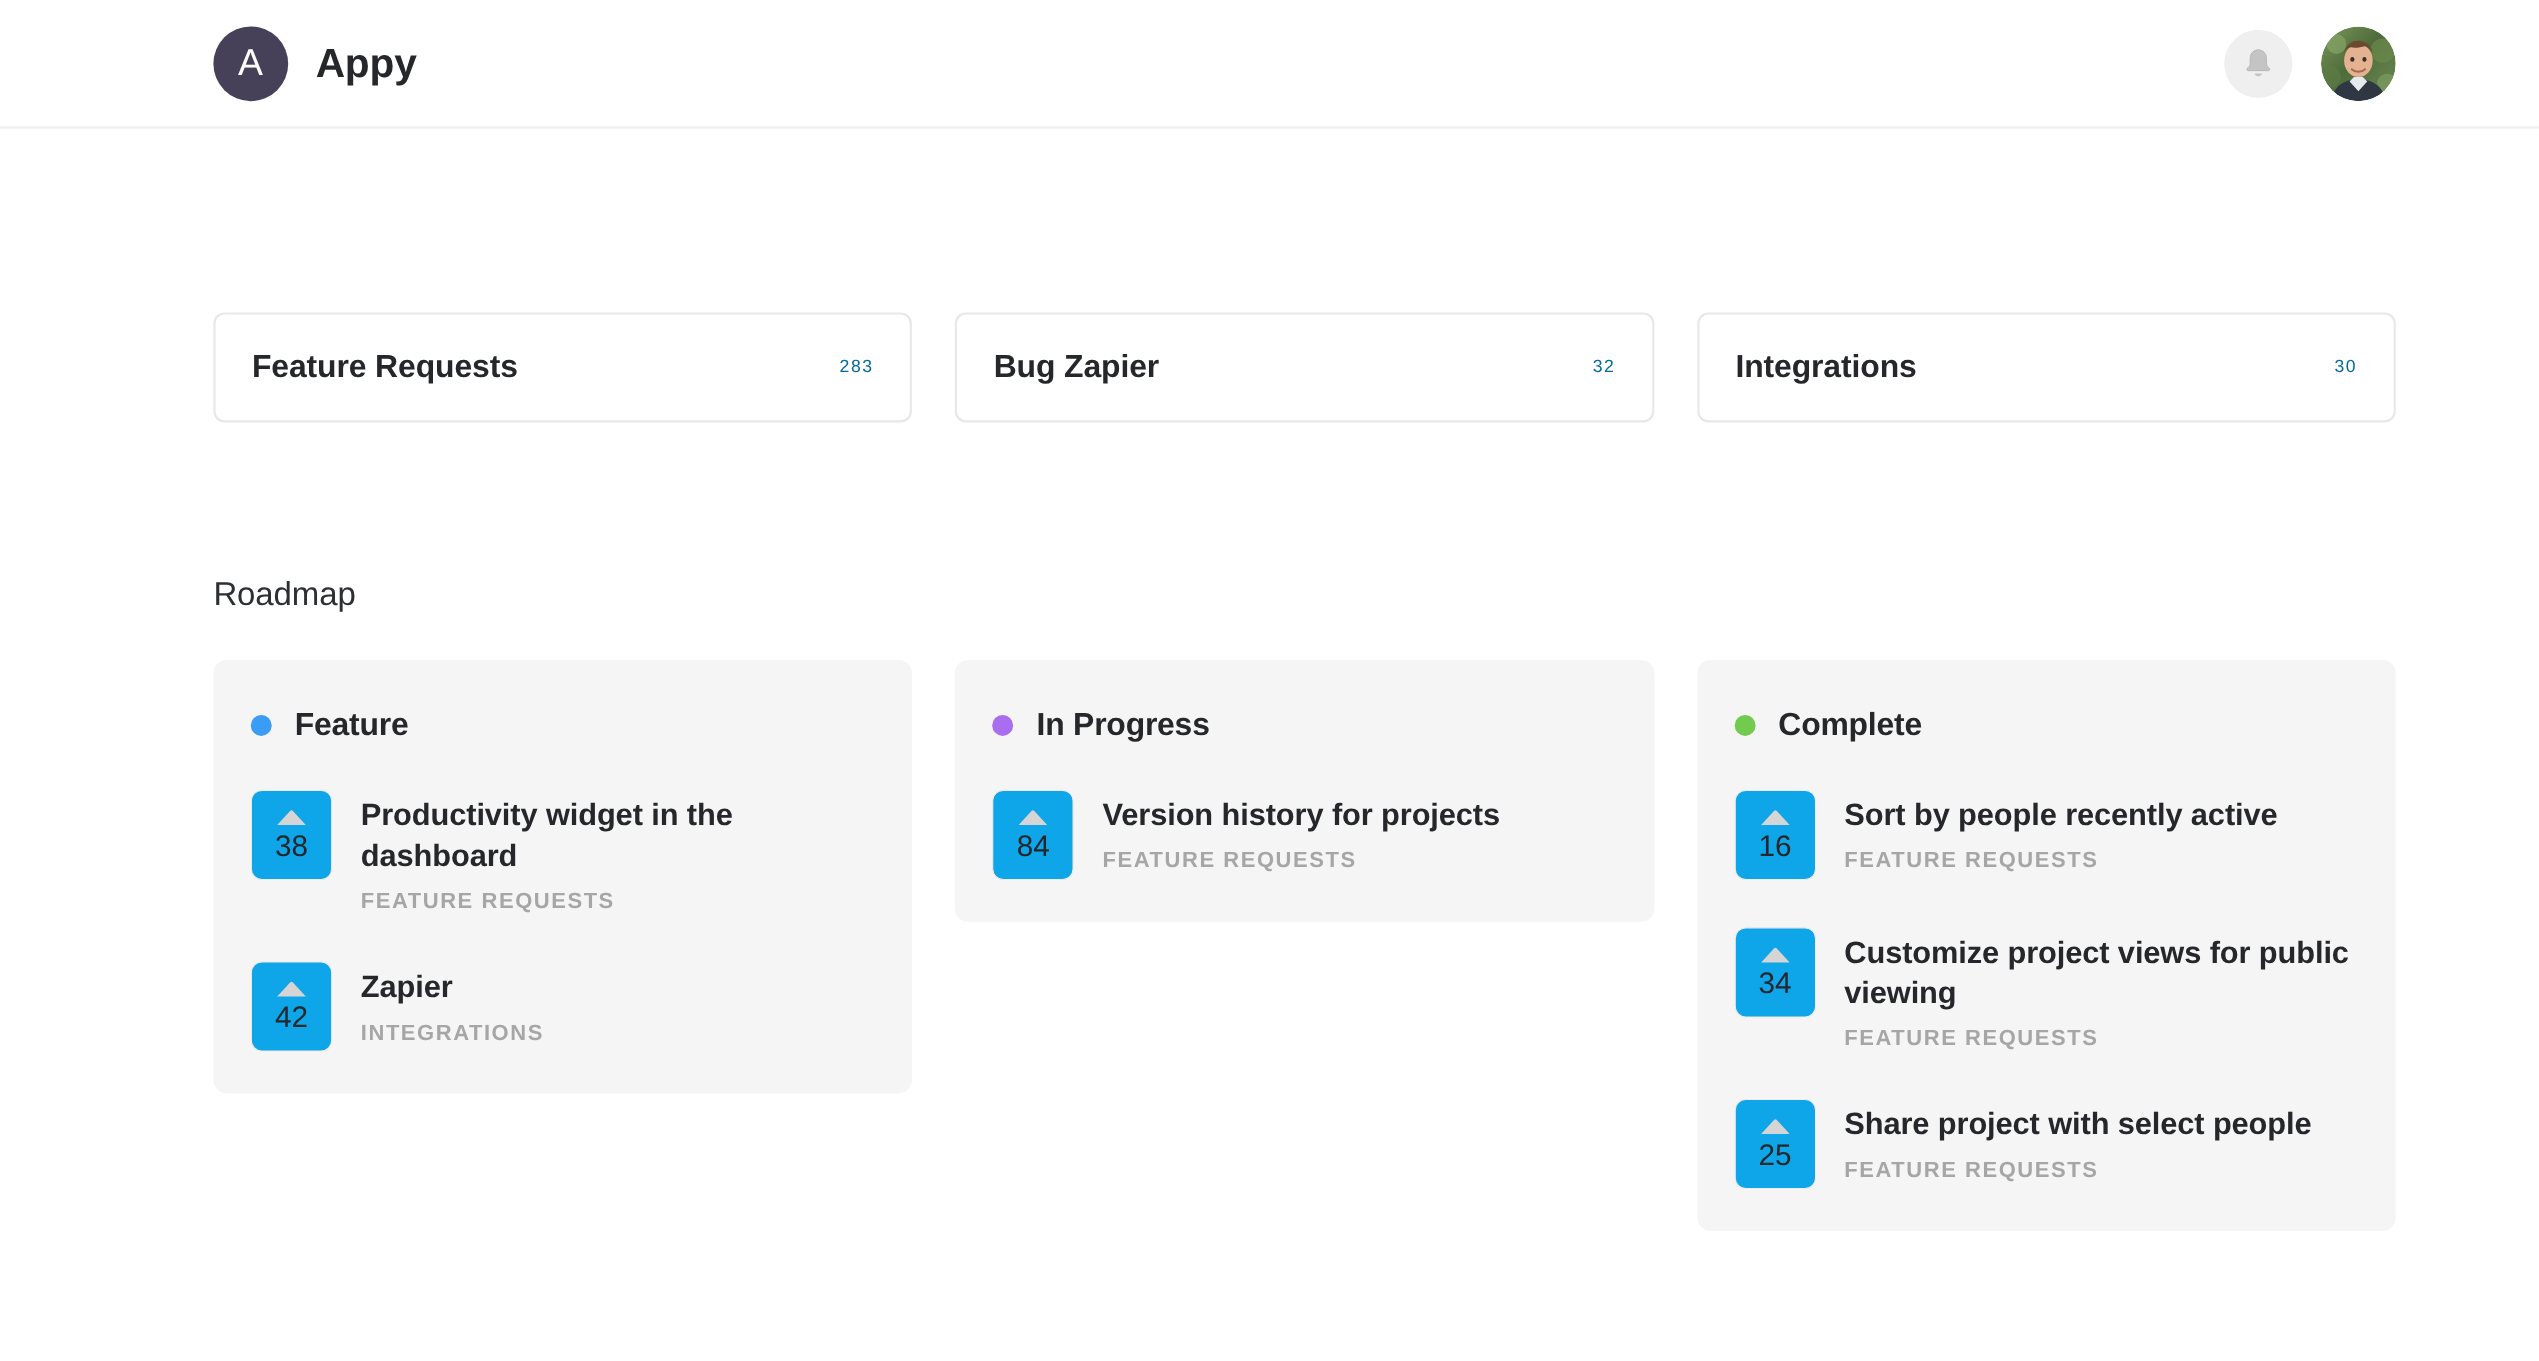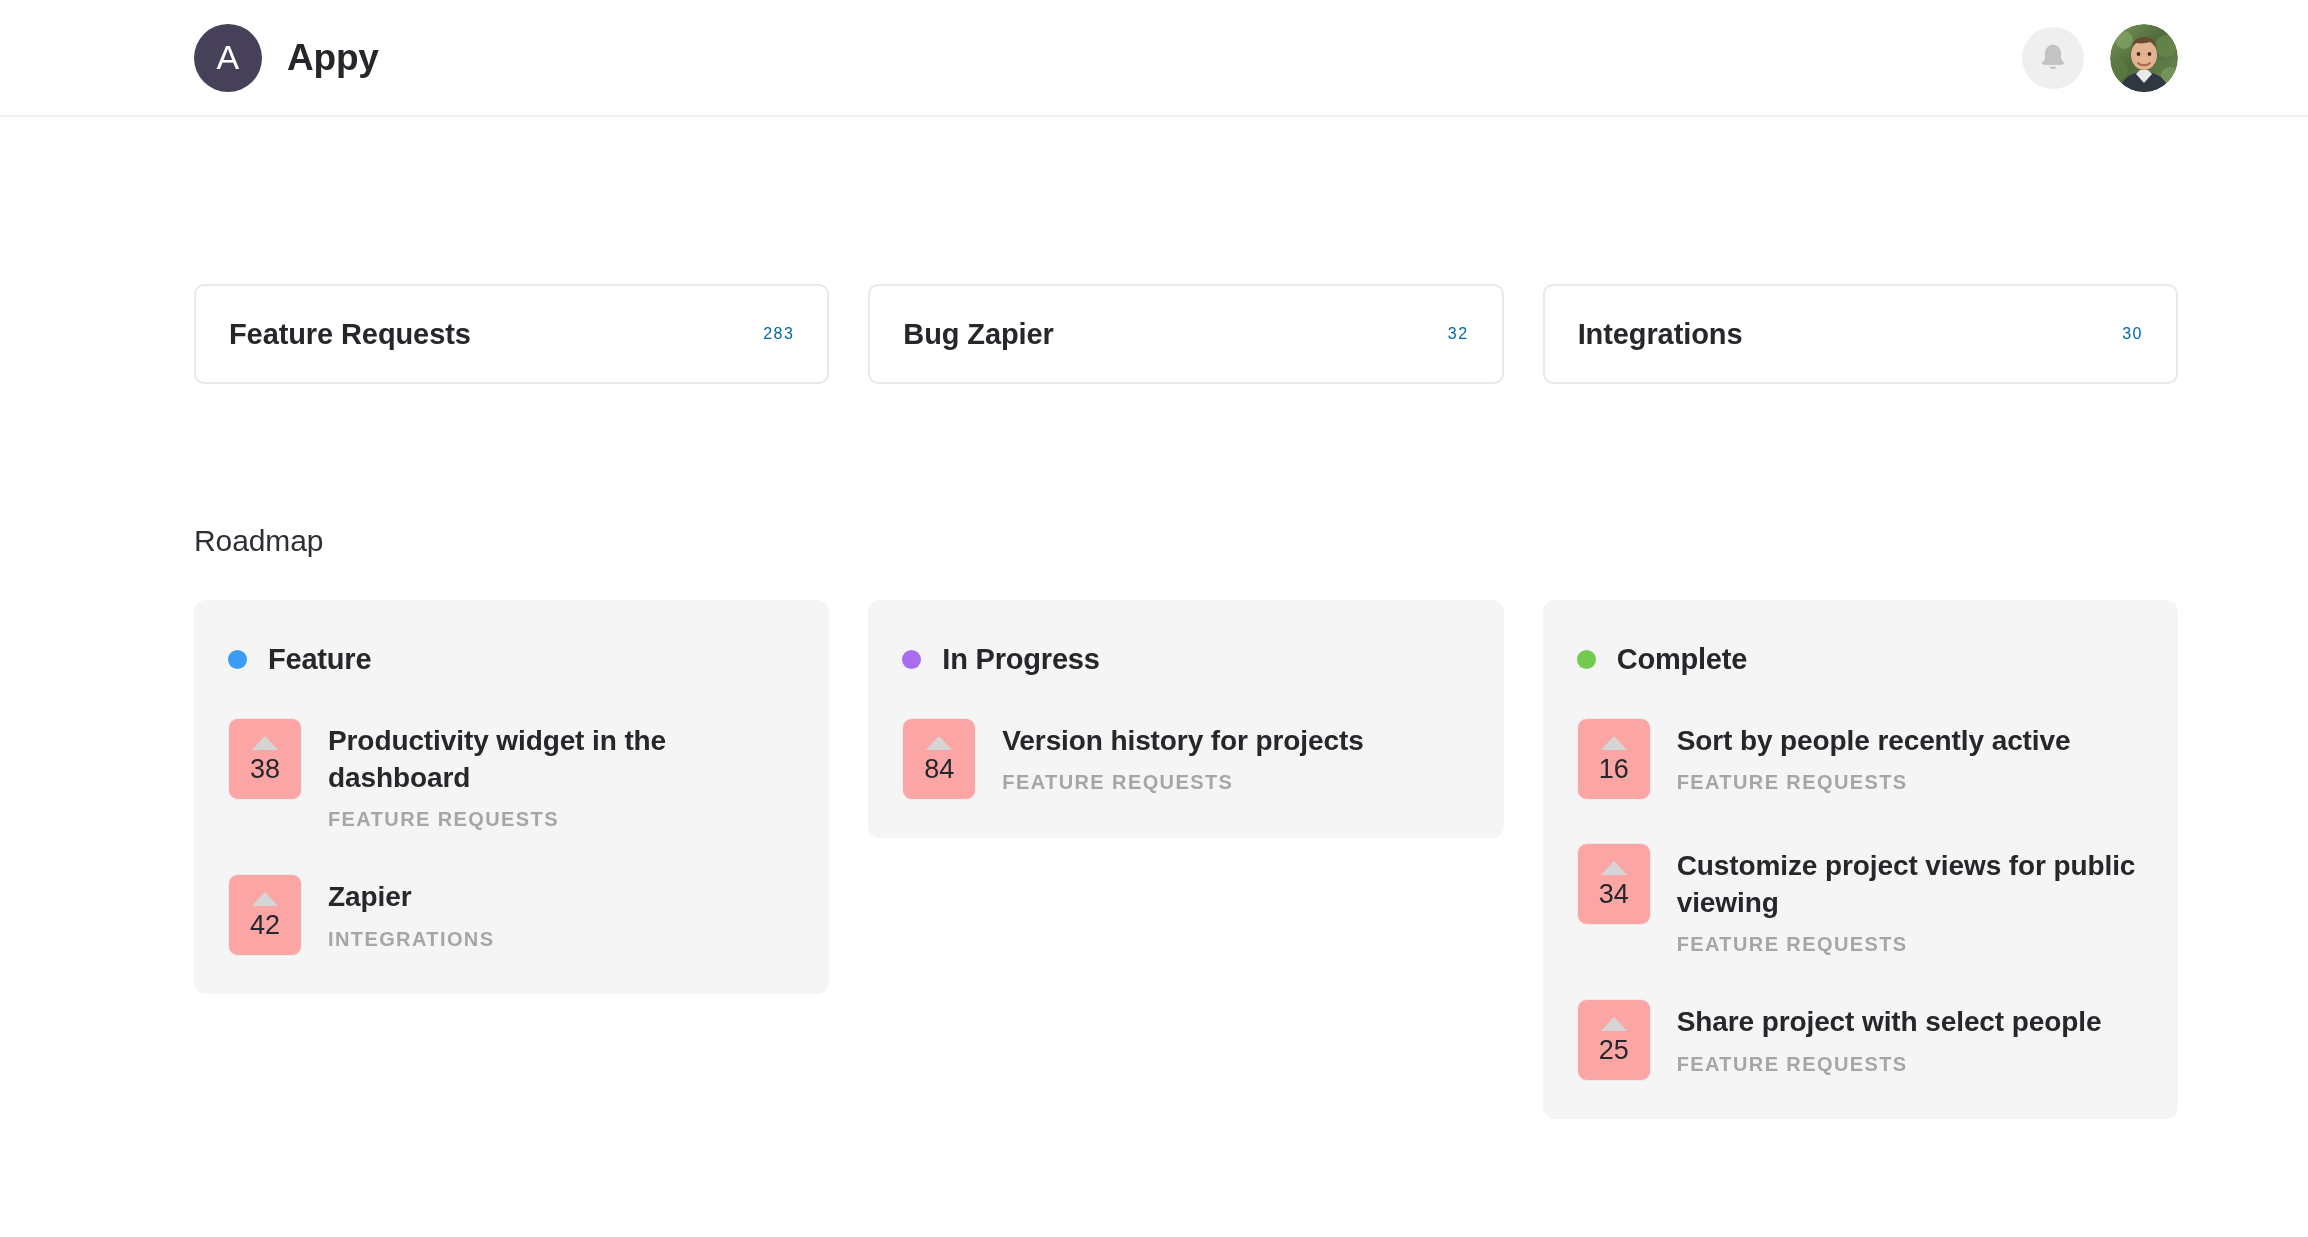--- a/index.html
+++ b/index.html
@@ -168,21 +168,21 @@
     gap: 26px;
     margin-bottom: 43px;
     cursor: pointer;
   }
   .item:last-child { margin-bottom: 0; }
 
   .vote {
     width: 74px;
     height: 82px;
     border-radius: 10px;
-    background: #fca5a5;
+    background: #0ea5e9;
     border: 1px solid #ececec;
     display: flex;
     flex-direction: column;
     align-items: center;
     justify-content: center;
     gap: 4px;
     flex: none;
     cursor: pointer;
   }
 

